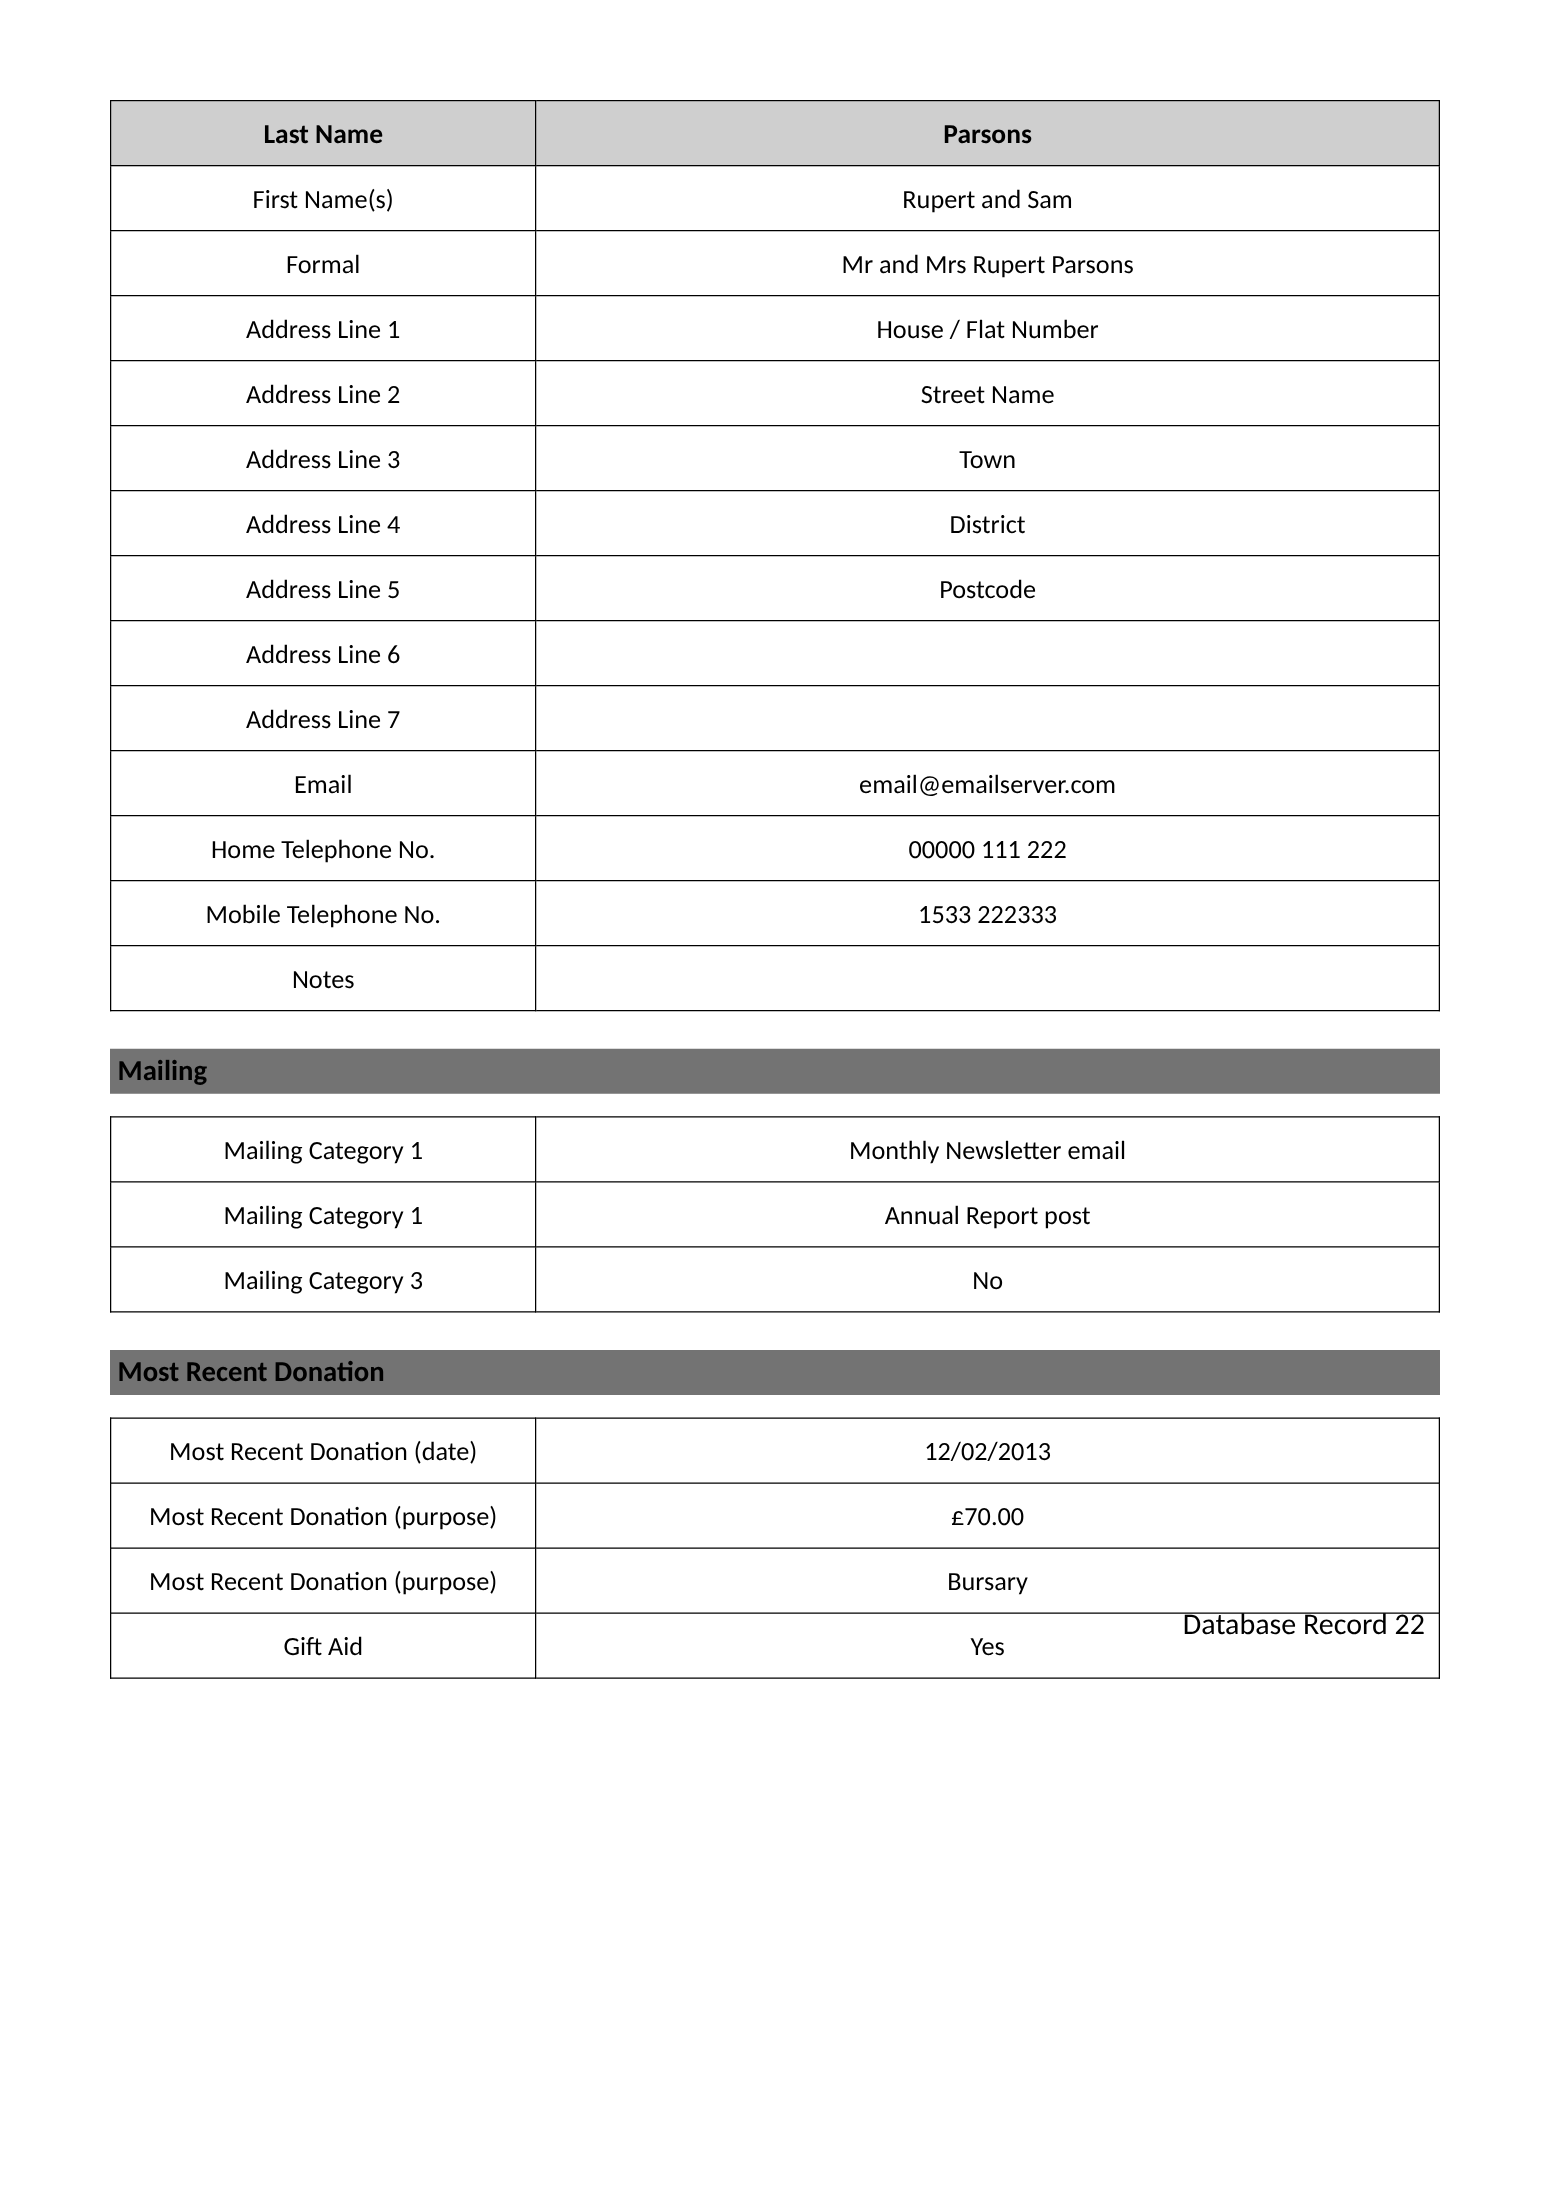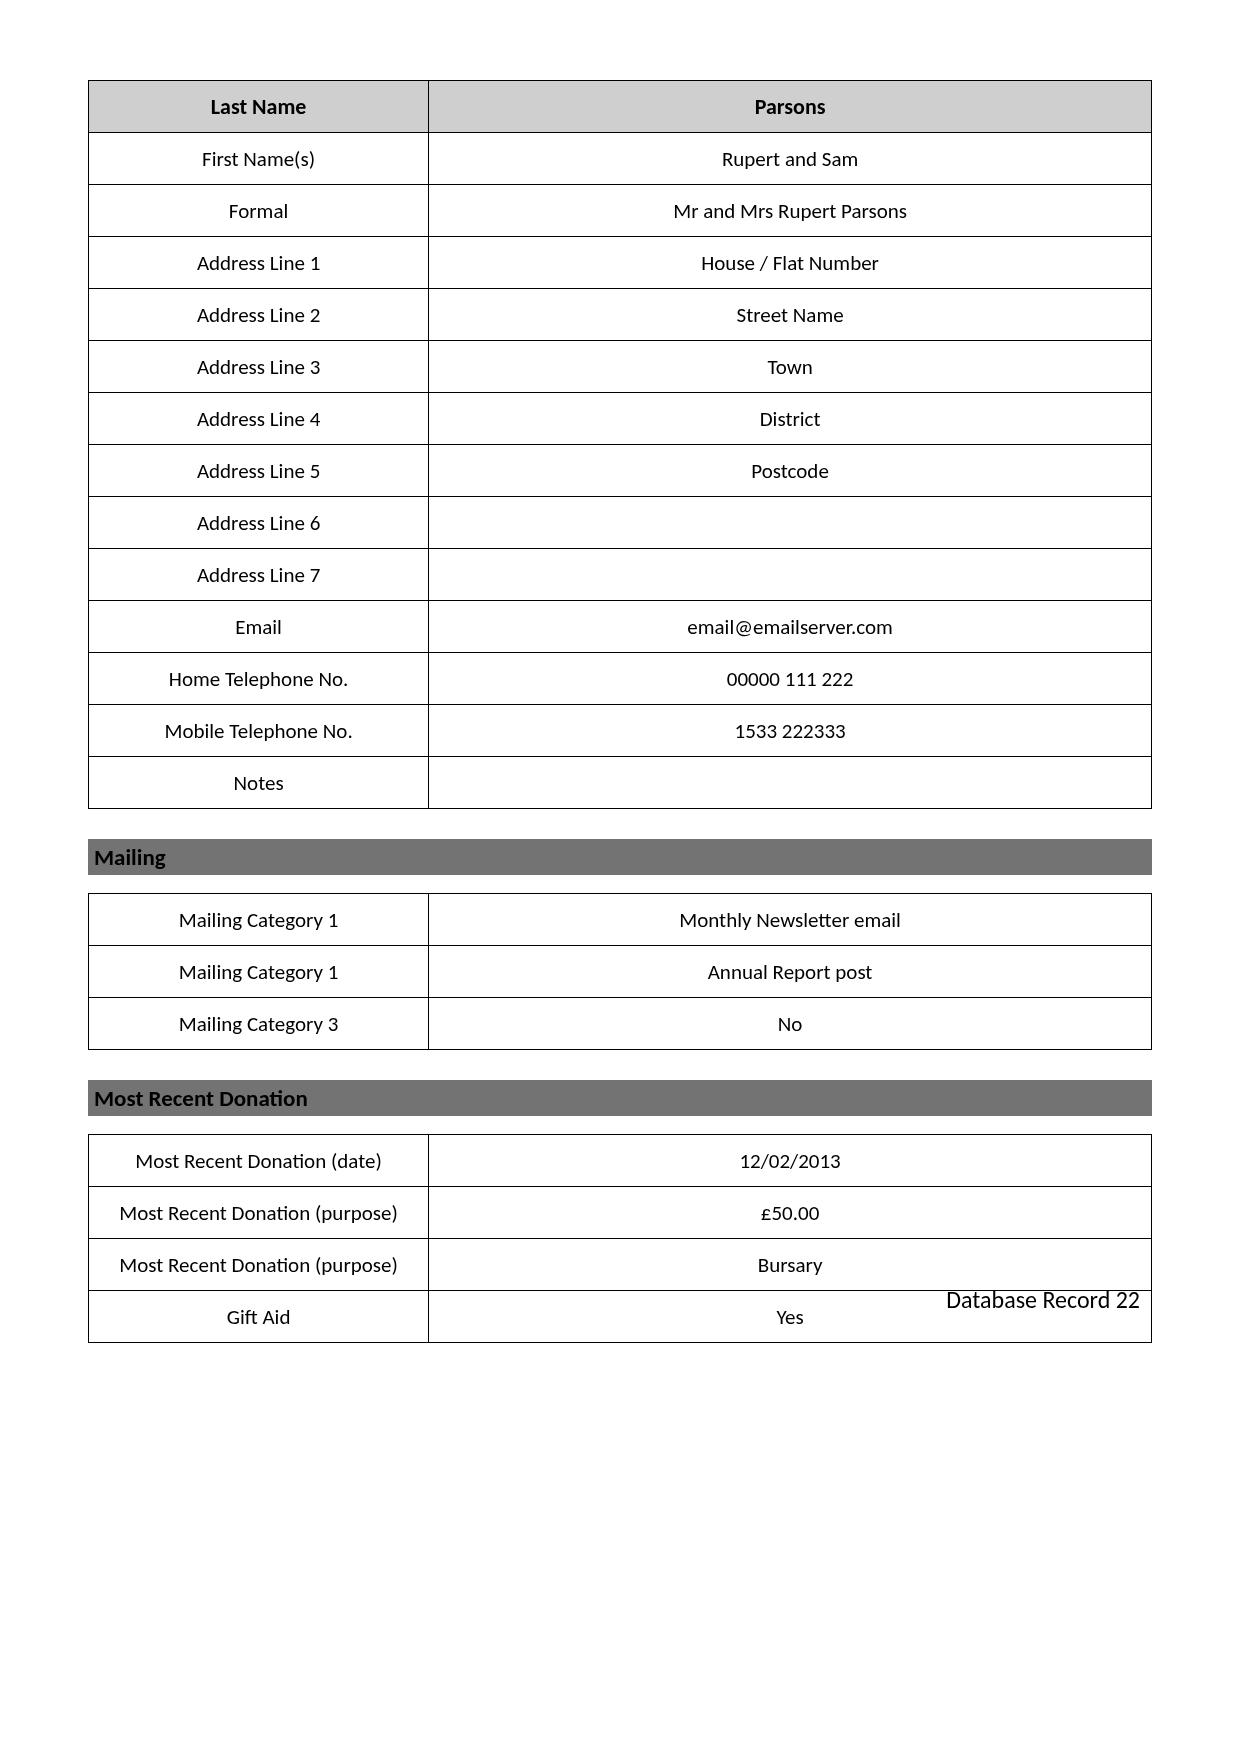--- a/index.html
+++ b/index.html
@@ -153,21 +153,21 @@
         <col class="col-label">
         <col>
       </colgroup>
     <tbody>
         <tr>
           <td>Most Recent Donation (date)</td>
           <td>12/02/2013</td>
         </tr>
     <tr>
           <td>Most Recent Donation (purpose)</td>
-          <td>£50.00</td>
+          <td>£70.00</td>
         </tr>
     <tr>
           <td>Most Recent Donation (purpose)</td>
           <td>Bursary</td>
         </tr>
     <tr>
           <td>Gift Aid</td>
           <td>Yes</td>
         </tr>
   </tbody>

